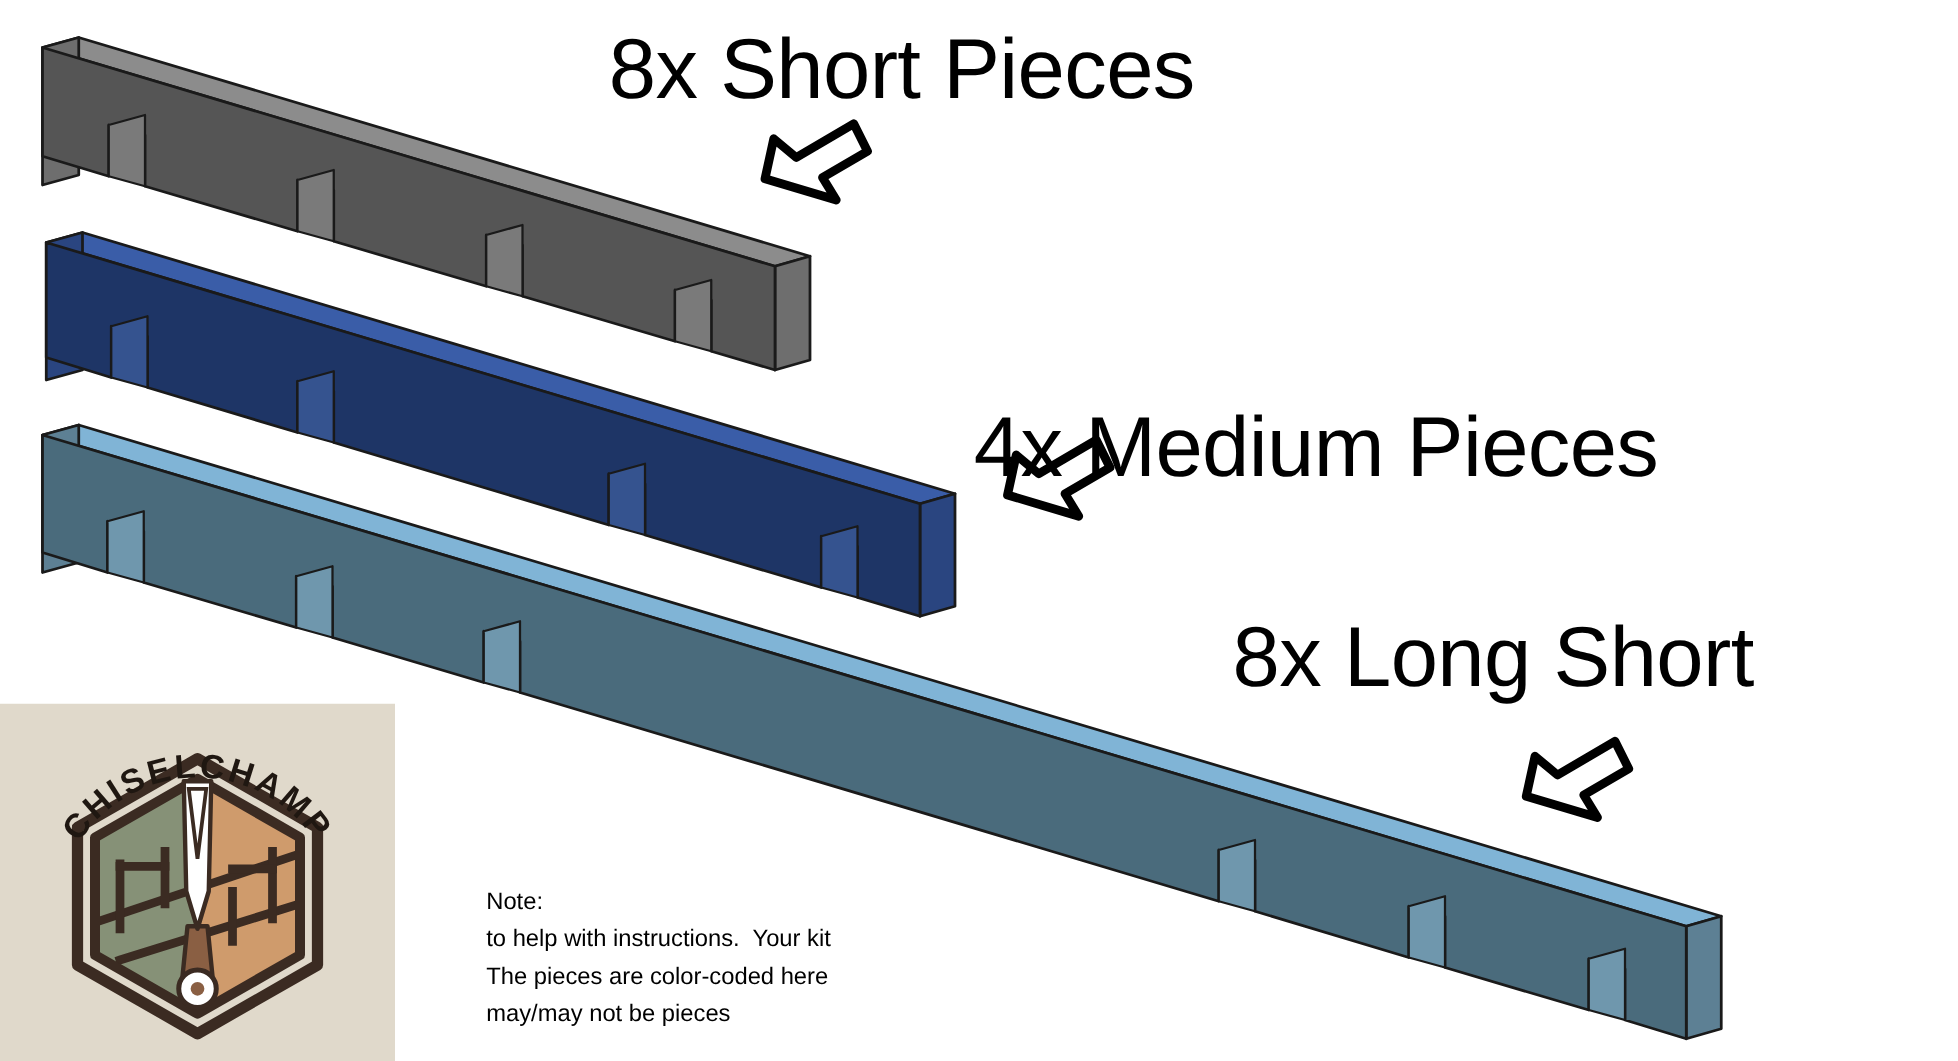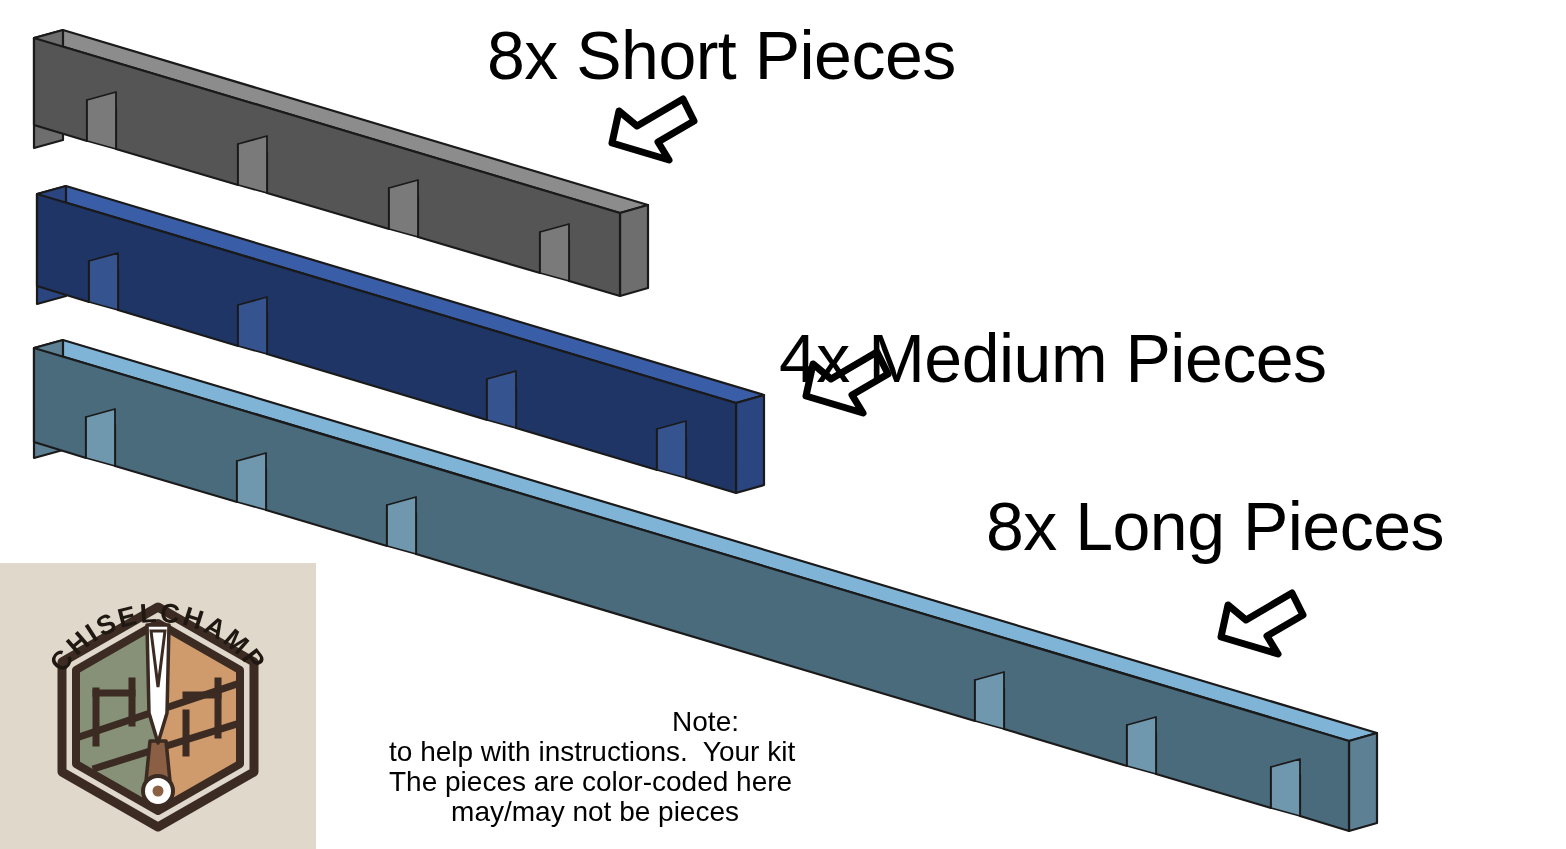--- a/index.html
+++ b/index.html
@@ -41,24 +41,23 @@
   #label-medium { left: 779px; top: 271px; font-size: 68px; margin-top: 48px; }
   #label-long   { left: 986px; top: 487px; font-size: 68px; }
 
   
   #note-block {
     position: absolute;
     left: 389px;
     top: 707px;
     width: 350px;
     color: #000000;
-    font-size: 28px;
+    font-size: 19px;
     line-height: 30px;
     font-family: "Liberation Sans", sans-serif;
-    text-align: right;
   }
   #note-block div { white-space: pre; }
 
   
   #logo-panel {
     position: absolute;
     left: 0px;
     top: 563px;
     width: 316px;
     height: 286px;
@@ -195,21 +194,21 @@
     </g>
     <g>
       <path d="M 1221,637 L 1228,605 L 1246,620 L 1292,593 L 1303,615 L 1267,636 L 1278,654 Z" fill="#ffffff" stroke="#000000" stroke-width="7" stroke-linejoin="round"></path>
     </g>
   </svg>
 
   <div class="callout" id="label-short">8x Short Pieces</div>
 
   <div class="callout" id="label-medium">4x Medium Pieces</div>
 
-  <div class="callout" id="label-long">8x Long Pieces</div>
+  <div class="callout" id="label-long">8x Long Short</div>
 
   <div id="note-block">
     <div>Note:</div>
     <div>to help with instructions.  Your kit</div>
     <div>The pieces are color-coded here</div>
     <div>may/may not be pieces</div>
   </div>
 
   <div id="logo-panel">
     <svg viewBox="0 0 316 286" xmlns="http://www.w3.org/2000/svg">

